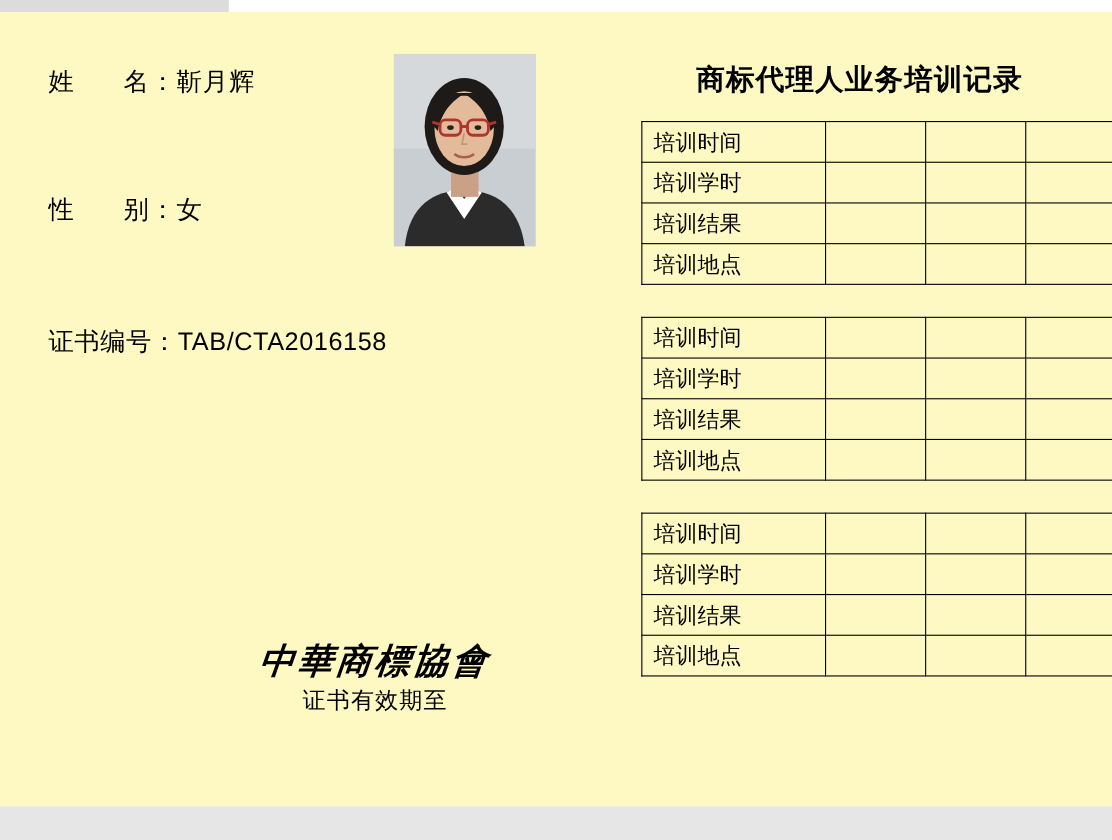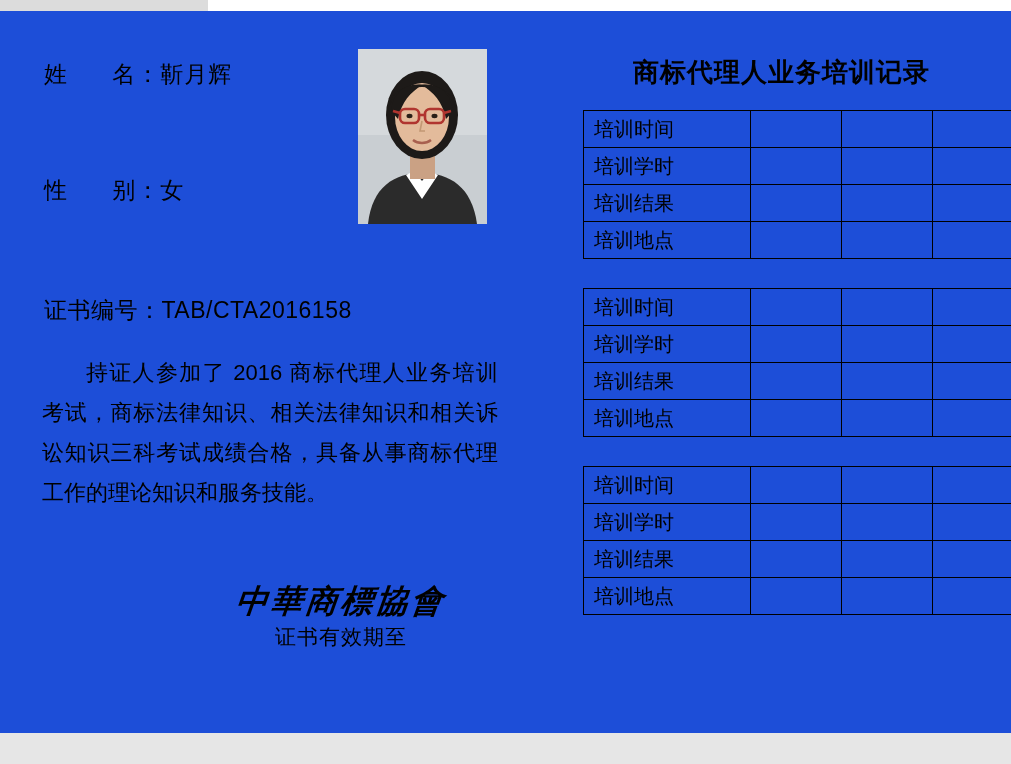--- a/index.html
+++ b/index.html
@@ -25,21 +25,21 @@
     height: 11px;
     background: #dcdcdc;
   }
 
   .page {
     position: absolute;
     left: 0;
     top: 11px;
     width: 1011px;
     height: 722px;
-    background: #1d4ed8;
+    background: #fef9c3;
   }
 
   
   .bottom-strip {
     position: absolute;
     left: 0;
     top: 733px;
     width: 1011px;
     height: 31px;
     background: #e6e6e6;
@@ -222,21 +222,20 @@
         </g>
 
         <ellipse cx="51.5" cy="67" rx="3" ry="2.2" fill="#2a2018"></ellipse>
         <ellipse cx="76.5" cy="67" rx="3" ry="2.2" fill="#2a2018"></ellipse>
 
         <path d="M64 72 L62 82 L67 82" stroke="#c29874" stroke-width="1.6" fill="none"></path>
         <path d="M55 91 C 60 95, 68 95, 73 91" stroke="#a8604f" stroke-width="2.4" fill="none"></path>
       </svg>
     </div>
 
-    <div class="body-text">持证人参加了 2016 商标代理人业务培训考试，商标法律知识、相关法律知识和相关诉讼知识三科考试成绩合格，具备从事商标代理工作的理论知识和服务技能。</div>
 
     <div class="seal-sign">
       <div class="seal-script">中華商標協會</div>
       <div class="org-sub">证书有效期至</div>
     </div>
   </div>
 
   <div class="right-panel">
 
     <div class="record-title">商标代理人业务培训记录</div>

